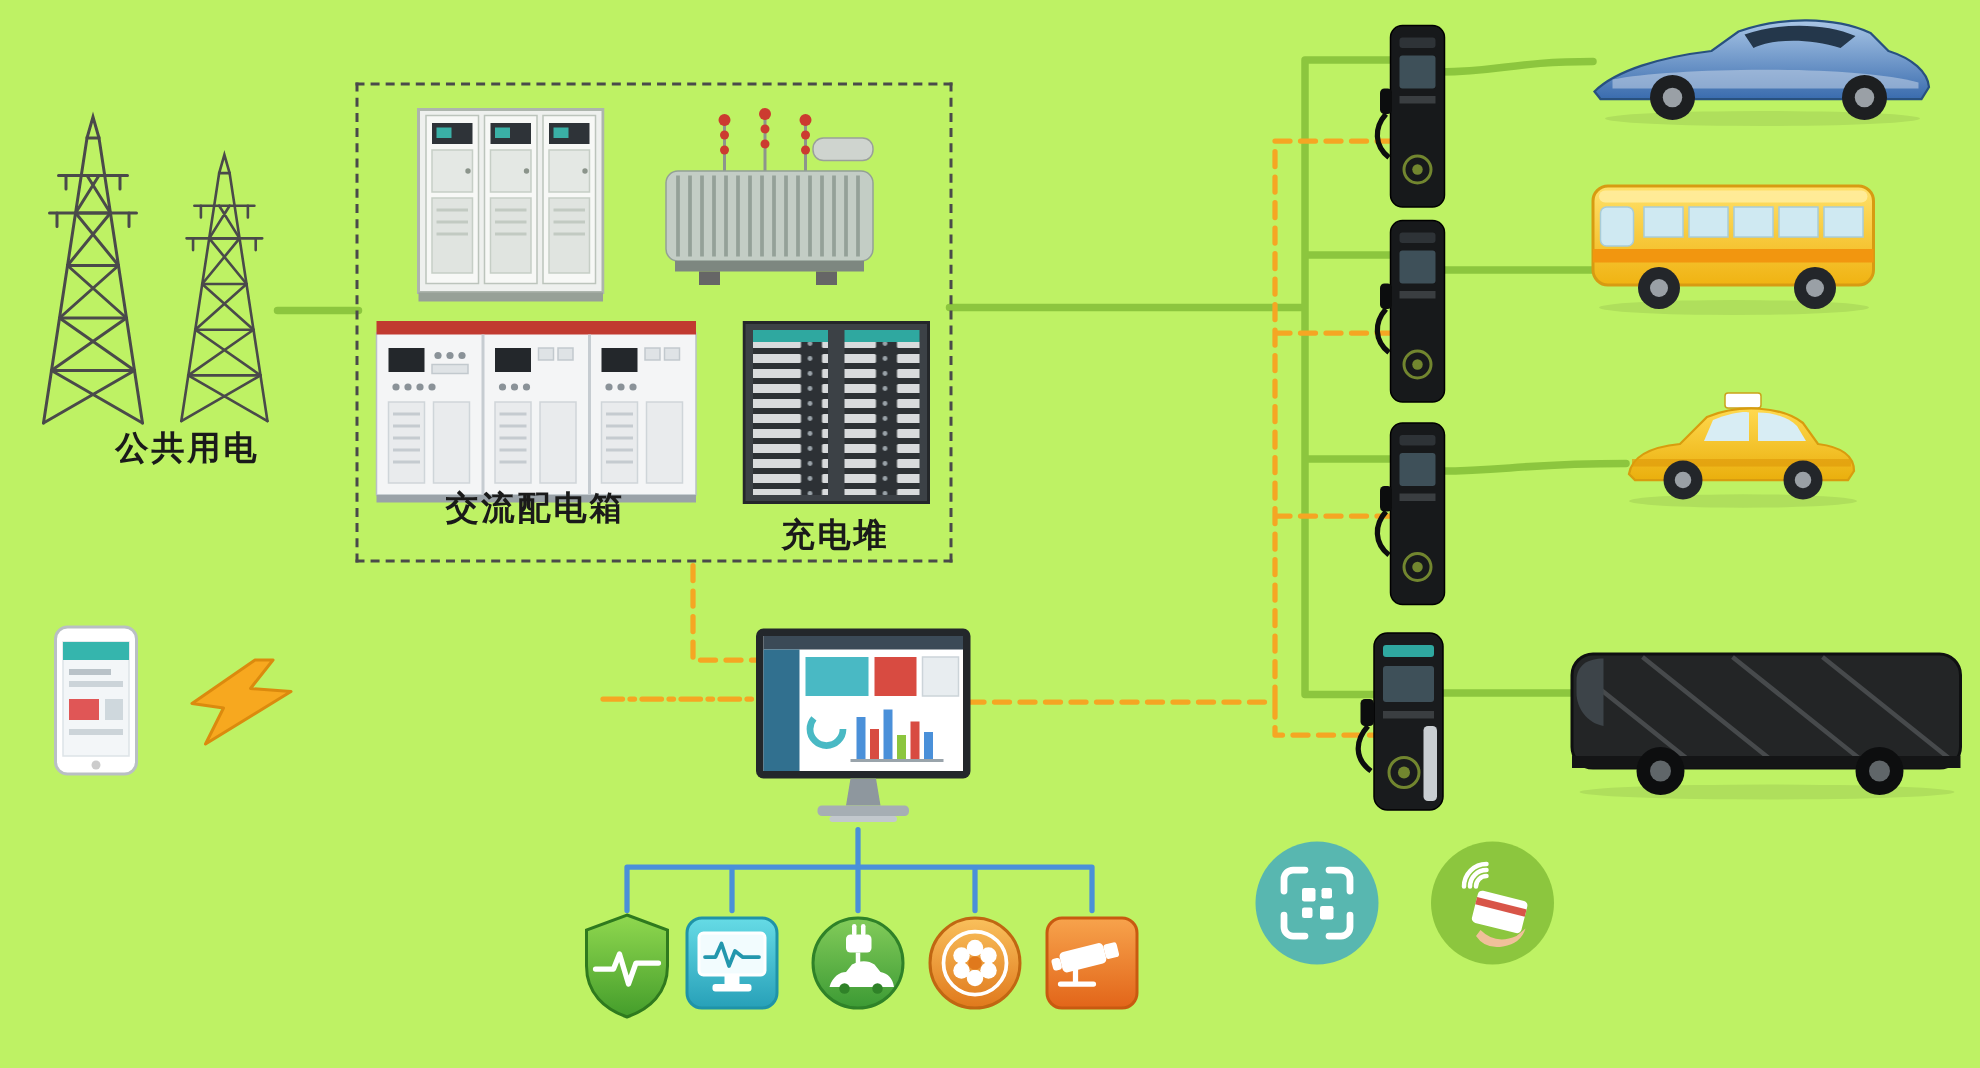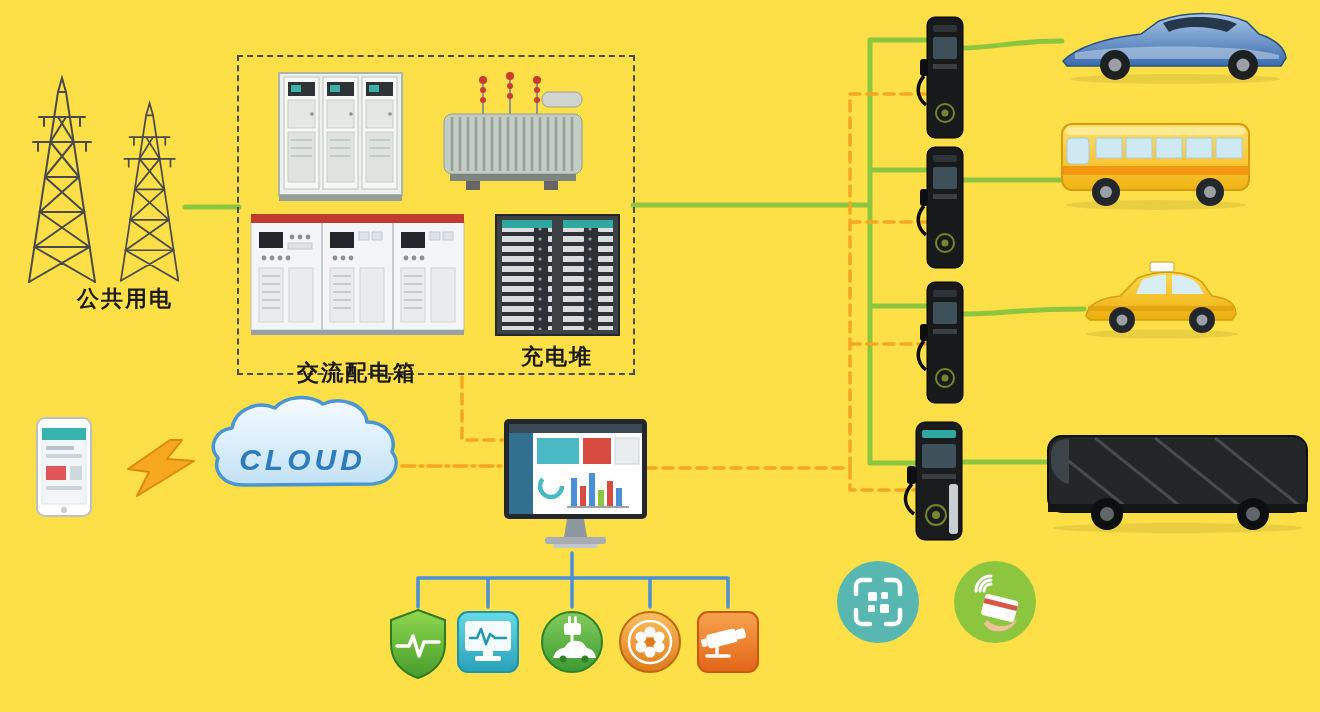--- a/index.html
+++ b/index.html
@@ -1,30 +1,30 @@
 <!DOCTYPE html>
 <html><head>
 <meta charset="utf-8">
 <style>
   *{box-sizing:border-box;margin:0;padding:0}
   html,body{background:#fff}
   body{font-family:"Liberation Sans","DejaVu Sans",sans-serif}
-  .stage{position:relative;width:1320px;height:712px;background:#fde047;overflow:hidden}
+  .stage{position:relative;width:1320px;height:712px;background:#bef264;overflow:hidden}
   .wires{position:absolute;left:0;top:0;z-index:1}
   .node{position:absolute;z-index:2}
   .lbl{position:absolute;z-index:3;color:#1a1a1a;font-weight:700;text-align:center;letter-spacing:2px}
   .lbl-cn{font-size:22px}
   .equipbox{position:absolute;left:237px;top:55px;width:398px;height:320px;border:2px dashed #4a4a4a;z-index:2}
   .towers{left:5px;top:72px}
   .lbl-public{left:45px;top:284px;width:160px}
   .switchgear{left:278px;top:70px}
   .transformer{left:438px;top:68px}
   .acdist{left:250px;top:210px}
   .stack{left:495px;top:214px}
-  .lbl-ac{left:277px;top:358px;width:160px}
+  .lbl-ac{left:277px;top:324px;width:160px}
   .lbl-stack{left:497px;top:342px;width:120px}
   .pile1{left:916px;top:15px}
   .pile2{left:916px;top:145px}
   .pile3{left:916px;top:280px}
   .pile4{left:903px;top:420px}
   .sportscar{left:1055px;top:5px}
   .citybus{left:1058px;top:120px}
   .taxi{left:1078px;top:260px}
   .coach{left:1045px;top:428px}
   .phone{left:35px;top:416px}
@@ -350,26 +350,20 @@
       <circle cx="29" cy="94" r="3" fill="#ccc"></circle>
     </svg>
   </div>
 
   <div class="node bolt">
     <svg width="78" height="62" viewBox="0 0 78 62">
       <path d="M48 2 L6 31 L27 34 L15 58 L72 23 L45 21 L60 2 Z" fill="#f7a81f" stroke="#db8a0e" stroke-width="2" stroke-linejoin="round"></path>
     </svg>
   </div>
 
-  <div class="node cloud">
-    <svg width="195" height="105" viewBox="0 0 195 105">
-      <path d="M38 90 C 18 90, 8 76, 13 63 C 3 52, 10 35, 27 33 C 30 15, 52 5, 70 13 C 80 1, 104 -1, 118 9 C 136 1, 160 9, 162 27 C 180 27, 192 41, 187 57 C 197 69, 188 87, 168 89 Z" fill="url(#g-cloud)" stroke="#4a96d2" stroke-width="3.5" stroke-linejoin="round"></path>
-    </svg>
-    <div class="cloudtext">CLOUD</div>
-  </div>
 
   <div class="node monitor">
     <svg width="145" height="140" viewBox="0 0 145 140">
       <rect x="1" y="1" width="143" height="100" rx="5" fill="#23272b"></rect>
       <rect x="6" y="6" width="133" height="90" fill="#ffffff"></rect>
       <rect x="6" y="6" width="133" height="9" fill="#3b4a57"></rect>
       <rect x="6" y="15" width="24" height="81" fill="#31708f"></rect>
       <rect x="34" y="20" width="42" height="26" fill="#49b9c4"></rect>
       <rect x="80" y="20" width="28" height="26" fill="#d84b41"></rect>
       <rect x="112" y="20" width="24" height="26" fill="#e8edf0" stroke="#ccd4d9"></rect>

